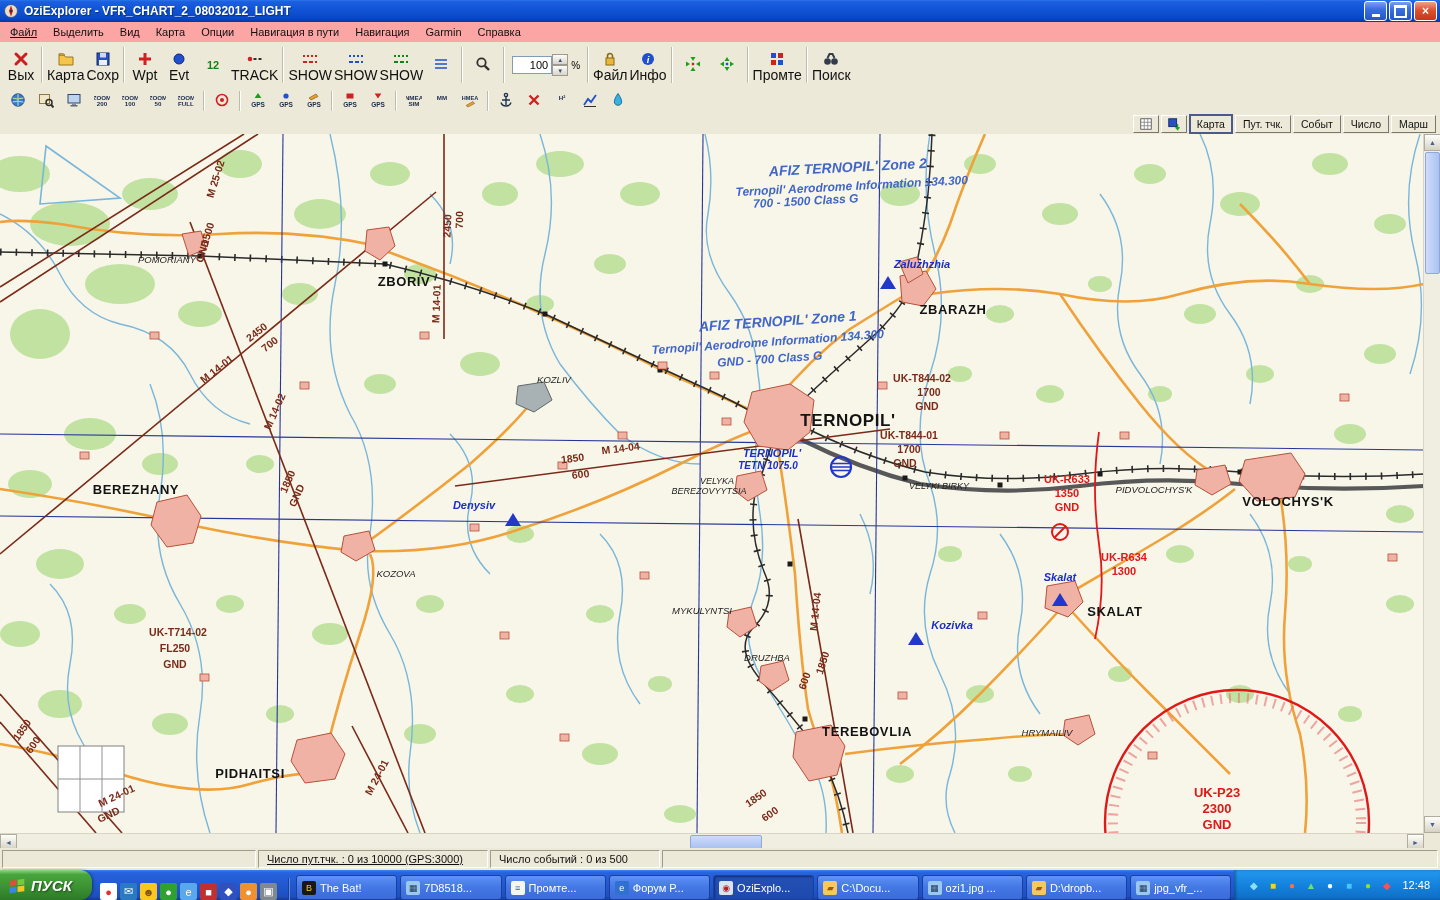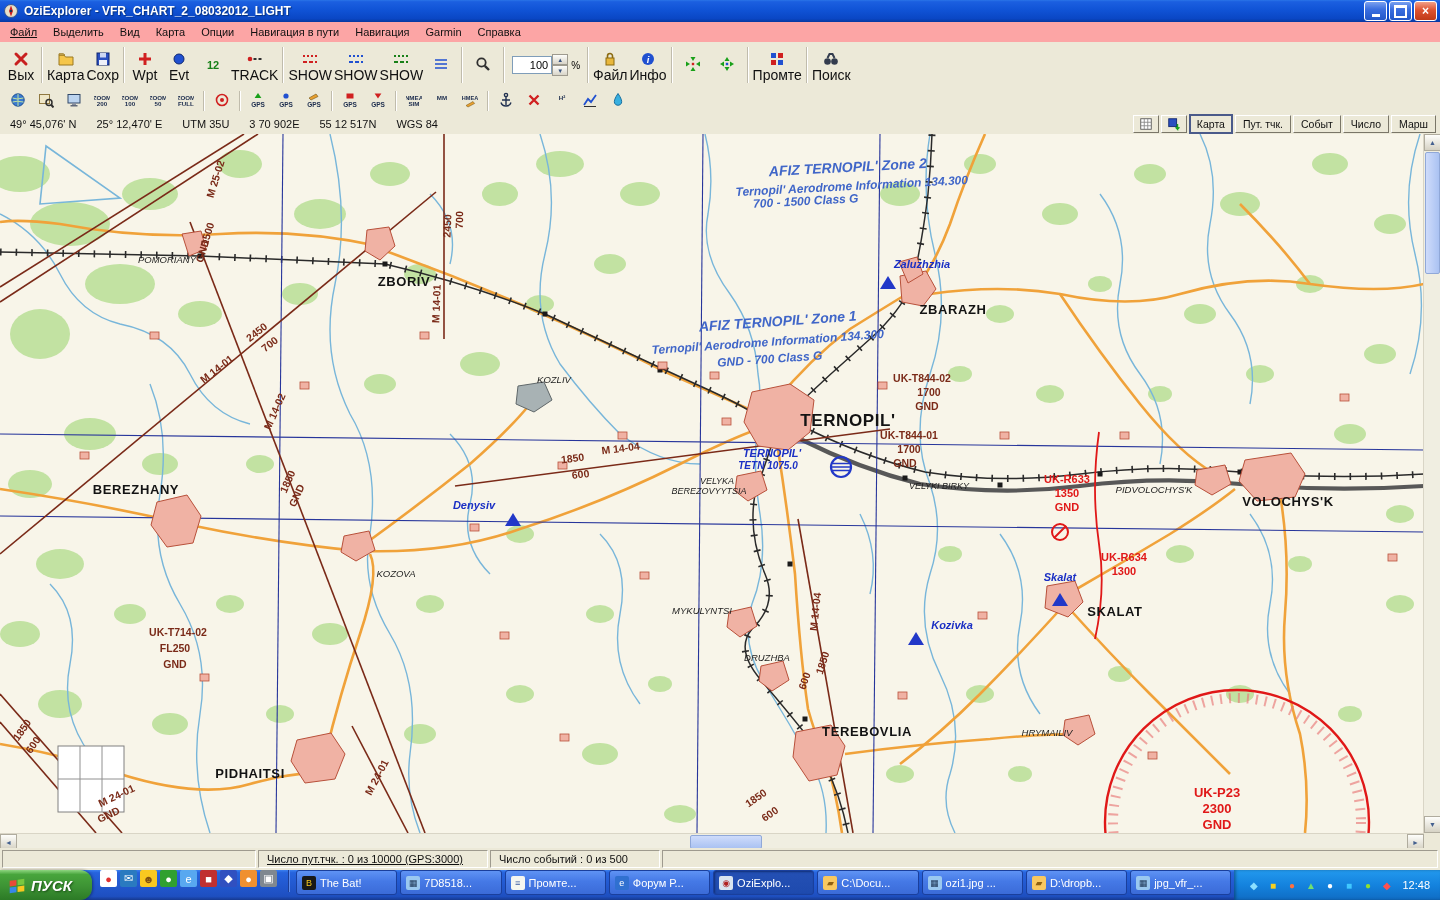--- a/index.html
+++ b/index.html
@@ -74,21 +74,21 @@
   .sthumb{position:absolute;background:linear-gradient(90deg,#cfdcfb,#aac2f2);border:1px solid #90a8d8;border-radius:2px;}
   .hscroll .sthumb{background:linear-gradient(180deg,#cfdcfb,#aac2f2);}
 
   
   .statusbar{position:absolute;left:0;right:0;top:848px;height:22px;background:#ece9d8;display:flex;align-items:center;gap:2px;padding:0 2px;}
   .spanel{height:16px;border:1px solid;border-color:#9e9a8e #fff #fff #9e9a8e;display:flex;align-items:center;padding:0 8px;
     font-size:11px;color:#111;white-space:nowrap;}
 
   
   .taskbar{position:absolute;left:0;top:870px;right:0;height:30px;
-    background:linear-gradient(180deg,#3a80f0 0%,#2663dd 9%,#2258cf 50%,#1e4fc0 88%,#16398f 100%);display:flex;align-items:flex-start;}
+    background:linear-gradient(180deg,#3a80f0 0%,#2663dd 9%,#2258cf 50%,#1e4fc0 88%,#16398f 100%);display:flex;align-items:flex-end;}
   .startbtn{height:30px;display:flex;align-items:center;gap:5px;padding:0 20px 0 8px;border-radius:0 12px 12px 0;
     background:linear-gradient(180deg,#8ed680 0%,#48a53c 15%,#3d9334 55%,#2c7a26 100%);
     box-shadow:1px 0 3px rgba(0,0,0,.4);color:#fff;font-weight:bold;font-style:italic;font-size:15px;text-shadow:1px 1px 2px #1c4f18;}
   .ql{display:flex;align-items:center;gap:3px;padding:0 8px;}
   .qlicon{width:17px;height:17px;border-radius:2px;display:flex;align-items:center;justify-content:center;font-size:11px;}
   .qlsep{width:1px;height:22px;background:#1c3e96;border-right:1px solid #5d8cec;margin:0 3px;}
   .tasks{display:flex;align-items:center;gap:3px;flex:1;padding:0 3px;overflow:hidden;}
   .taskbtn{height:23px;min-width:0;flex:1 1 0;max-width:104px;border-radius:3px;border:1px solid #1a3f9c;
     background:linear-gradient(180deg,#5f93f4 0%,#4579e6 45%,#3b6bd8 100%);display:flex;align-items:center;gap:4px;
     padding:0 5px;color:#fff;font-size:11px;white-space:nowrap;overflow:hidden;}
@@ -409,28 +409,20 @@
             </svg></span>
         </div>
         <div class="sbtn2">
           <span><svg viewBox="0 0 16 16" width="16" height="16">
               <path d="M8 1.5 Q12.5 8 11.5 11 a3.8 3.8 0 0 1 -7 0 Q3.5 8 8 1.5z" fill="#38b0e0" stroke="#1870a0"></path>
             </svg></span>
         </div>
       </div>
 
     <div class="coordbar">
-      <span id="coordsegs" style="display:flex">
-          <span class="cseg">49° 45,076' N</span>
-          <span class="cseg">25° 12,470' E</span>
-          <span class="cseg">UTM  35U</span>
-          <span class="cseg">3 70 902E</span>
-          <span class="cseg">55 12 517N</span>
-          <span class="cseg">WGS 84</span>
-        </span>
       <span class="cright" id="coordbtns">
           <span class="cibtn">
             <svg viewBox="0 0 16 16" width="14" height="14">
               <rect x="2" y="2" width="12" height="12" fill="#fff" stroke="#555"></rect>
               <path d="M2 6 h12 M2 10 h12 M6 2 v12 M10 2 v12" stroke="#888"></path>
             </svg>
           </span>
           <span class="cibtn">
             <svg viewBox="0 0 16 16" width="14" height="14">
               <rect x="2" y="2" width="9" height="9" fill="#2a4fc0" stroke="#10266e"></rect>

